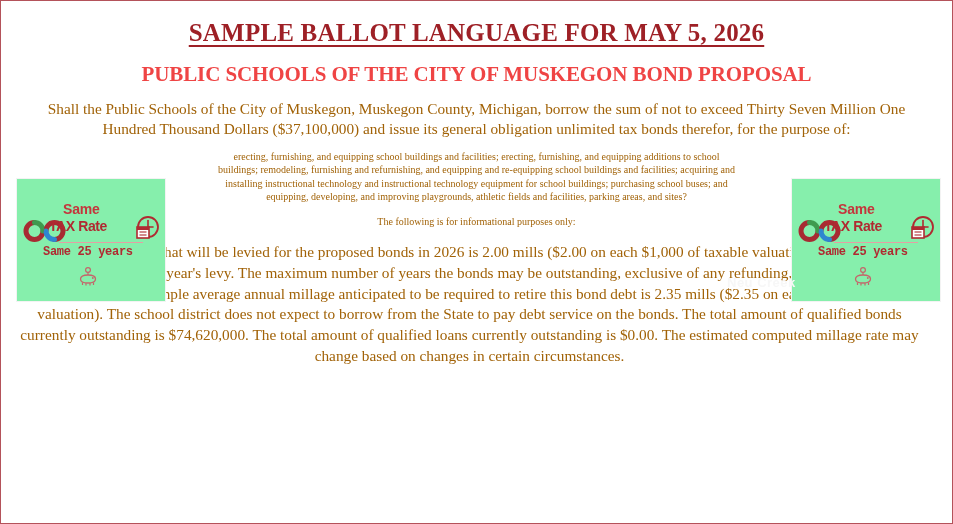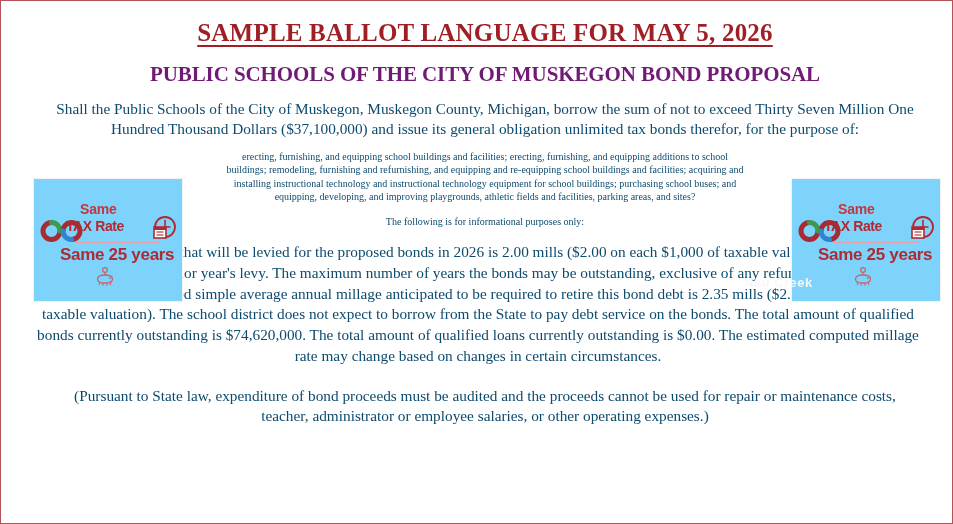--- a/index.html
+++ b/index.html
@@ -11,21 +11,20 @@
     font-family: "Liberation Serif", "DejaVu Serif", serif;
   }
   #page {
     position: relative;
     width: 953px;
     height: 524px;
     box-sizing: border-box;
     background: #ffffff;
     border: 1px solid #b4525a;
     overflow: hidden;
-    padding-left: 17px;
   }
   .inner {
     position: relative;
     width: 100%;
     height: 100%;
     box-sizing: border-box;
     padding: 8px 14px 4px 14px;
   }
 
   
@@ -36,33 +35,33 @@
     font-weight: bold;
     font-size: 25px;
     letter-spacing: 0.2px;
     text-decoration: underline;
     text-underline-offset: 4px;
     margin: 10px 0 0 0;
     line-height: 1.1;
   }
   .doc-subtitle {
     text-align: center;
-    color: #701a75;
+    color: #ef4444;
     font-family: "Liberation Serif", "DejaVu Serif", serif;
     font-weight: bold;
     font-size: 21px;
     letter-spacing: -0.1px;
     margin: 16px 0 0 0;
     line-height: 1.1;
   }
 
   
   .body-text {
     text-align: center;
-    color: #0c4a6e;
+    color: #a16207;
     font-family: "Liberation Serif", "DejaVu Serif", serif;
     font-size: 15.3px;
     line-height: 1.32;
   }
   .para-lead {
     margin: 13px 24px 0 24px;
   }
   .purpose-block {
     width: 520px;
     margin: 11px auto 0 auto;
@@ -76,21 +75,21 @@
   .footnote-block {
     margin: 19px 30px 0 30px;
     line-height: 1.34;
   }
 
   
   .badge {
     position: absolute;
     width: 148px;
     height: 122px;
-    background: #7dd3fc;
+    background: #86efac;
     box-shadow: 0 0 0 1px #f3f3f3;
   }
   .badge-left  { left: 16px;  top: 178px; }
   .badge-right { right: 12px; top: 178px; }
 
   .badge-art {
     position: absolute;
     left: 0;
     top: 22px;
     width: 148px;
@@ -126,23 +125,23 @@
     left: 42px;
     top: 41px;
     width: 84px;
     height: 1px;
     background: #e4a0a4;
   }
   .badge-sameyears {
     position: absolute;
     left: 26px;
     top: 44px;
-    font-family: Liberation Sans, sans-serif;
-    font-weight: bold;
-    font-size: 17px;
+    font-family: Liberation Mono, monospace;
+    font-weight: bold;
+    font-size: 12px;
     color: #b02a31;
     letter-spacing: -0.3px;
     white-space: nowrap;
   }
   .loop-icon {
     position: absolute;
     left: 6px;
     top: 15px;
   }
   .clock-icon {
@@ -180,21 +179,20 @@
     <h2 class="doc-subtitle">PUBLIC SCHOOLS OF THE CITY OF MUSKEGON BOND PROPOSAL</h2>
 
     <p class="body-text para-lead">Shall the Public Schools of the City of Muskegon, Muskegon County, Michigan, borrow the sum of not to exceed Thirty Seven Million One Hundred Thousand Dollars ($37,100,000) and issue its general obligation unlimited tax bonds therefor, for the purpose of:</p>
 
     <p class="body-text purpose-block">erecting, furnishing, and equipping school buildings and facilities; erecting, furnishing, and equipping additions to school buildings; remodeling, furnishing and refurnishing, and equipping and re-equipping school buildings and facilities; acquiring and installing instructional technology and instructional technology equipment for school buildings; purchasing school buses; and equipping, developing, and improving playgrounds, athletic fields and facilities, parking areas, and sites?</p>
 
     <p class="body-text purpose-block" style="margin-top:11px;">The following is for informational purposes only:</p>
 
     <p class="body-text info-block">The estimated millage that will be levied for the proposed bonds in 2026 is 2.00 mills ($2.00 on each $1,000 of taxable valuation) for a -0- mill net increase over the prior year's levy. The maximum number of years the bonds may be outstanding, exclusive of any refunding, is twenty- five (25) years. The estimated simple average annual millage anticipated to be required to retire this bond debt is 2.35 mills ($2.35 on each $1,000 of taxable valuation). The school district does not expect to borrow from the State to pay debt service on the bonds. The total amount of qualified bonds currently outstanding is $74,620,000. The total amount of qualified loans currently outstanding is $0.00. The estimated computed millage rate may change based on changes in certain circumstances.</p>
 
-    <p class="body-text footnote-block">(Pursuant to State law, expenditure of bond proceeds must be audited and the proceeds cannot be used for repair or maintenance costs, teacher, administrator or employee salaries, or other operating expenses.)</p>
 
     <div class="badge badge-left">
       <div class="badge-art">
 
         <span class="loop-icon">
           <svg width="44" height="30" viewBox="0 0 44 30">
             <path d="M20 15 A8.5 8.5 0 1 1 11.5 6.5" fill="none" stroke="#a72b32" stroke-width="5" stroke-linecap="round"></path>
             <path d="M11.5 6.5 A8.5 8.5 0 0 1 20 15" fill="none" stroke="#3f9a4e" stroke-width="5" stroke-linecap="round"></path>
             <path d="M23 15 A8.5 8.5 0 1 1 31.5 23.5" fill="none" stroke="#a72b32" stroke-width="5" stroke-linecap="round"></path>
             <path d="M31.5 23.5 A8.5 8.5 0 0 1 23 15" fill="none" stroke="#2f86d0" stroke-width="5" stroke-linecap="round"></path>

